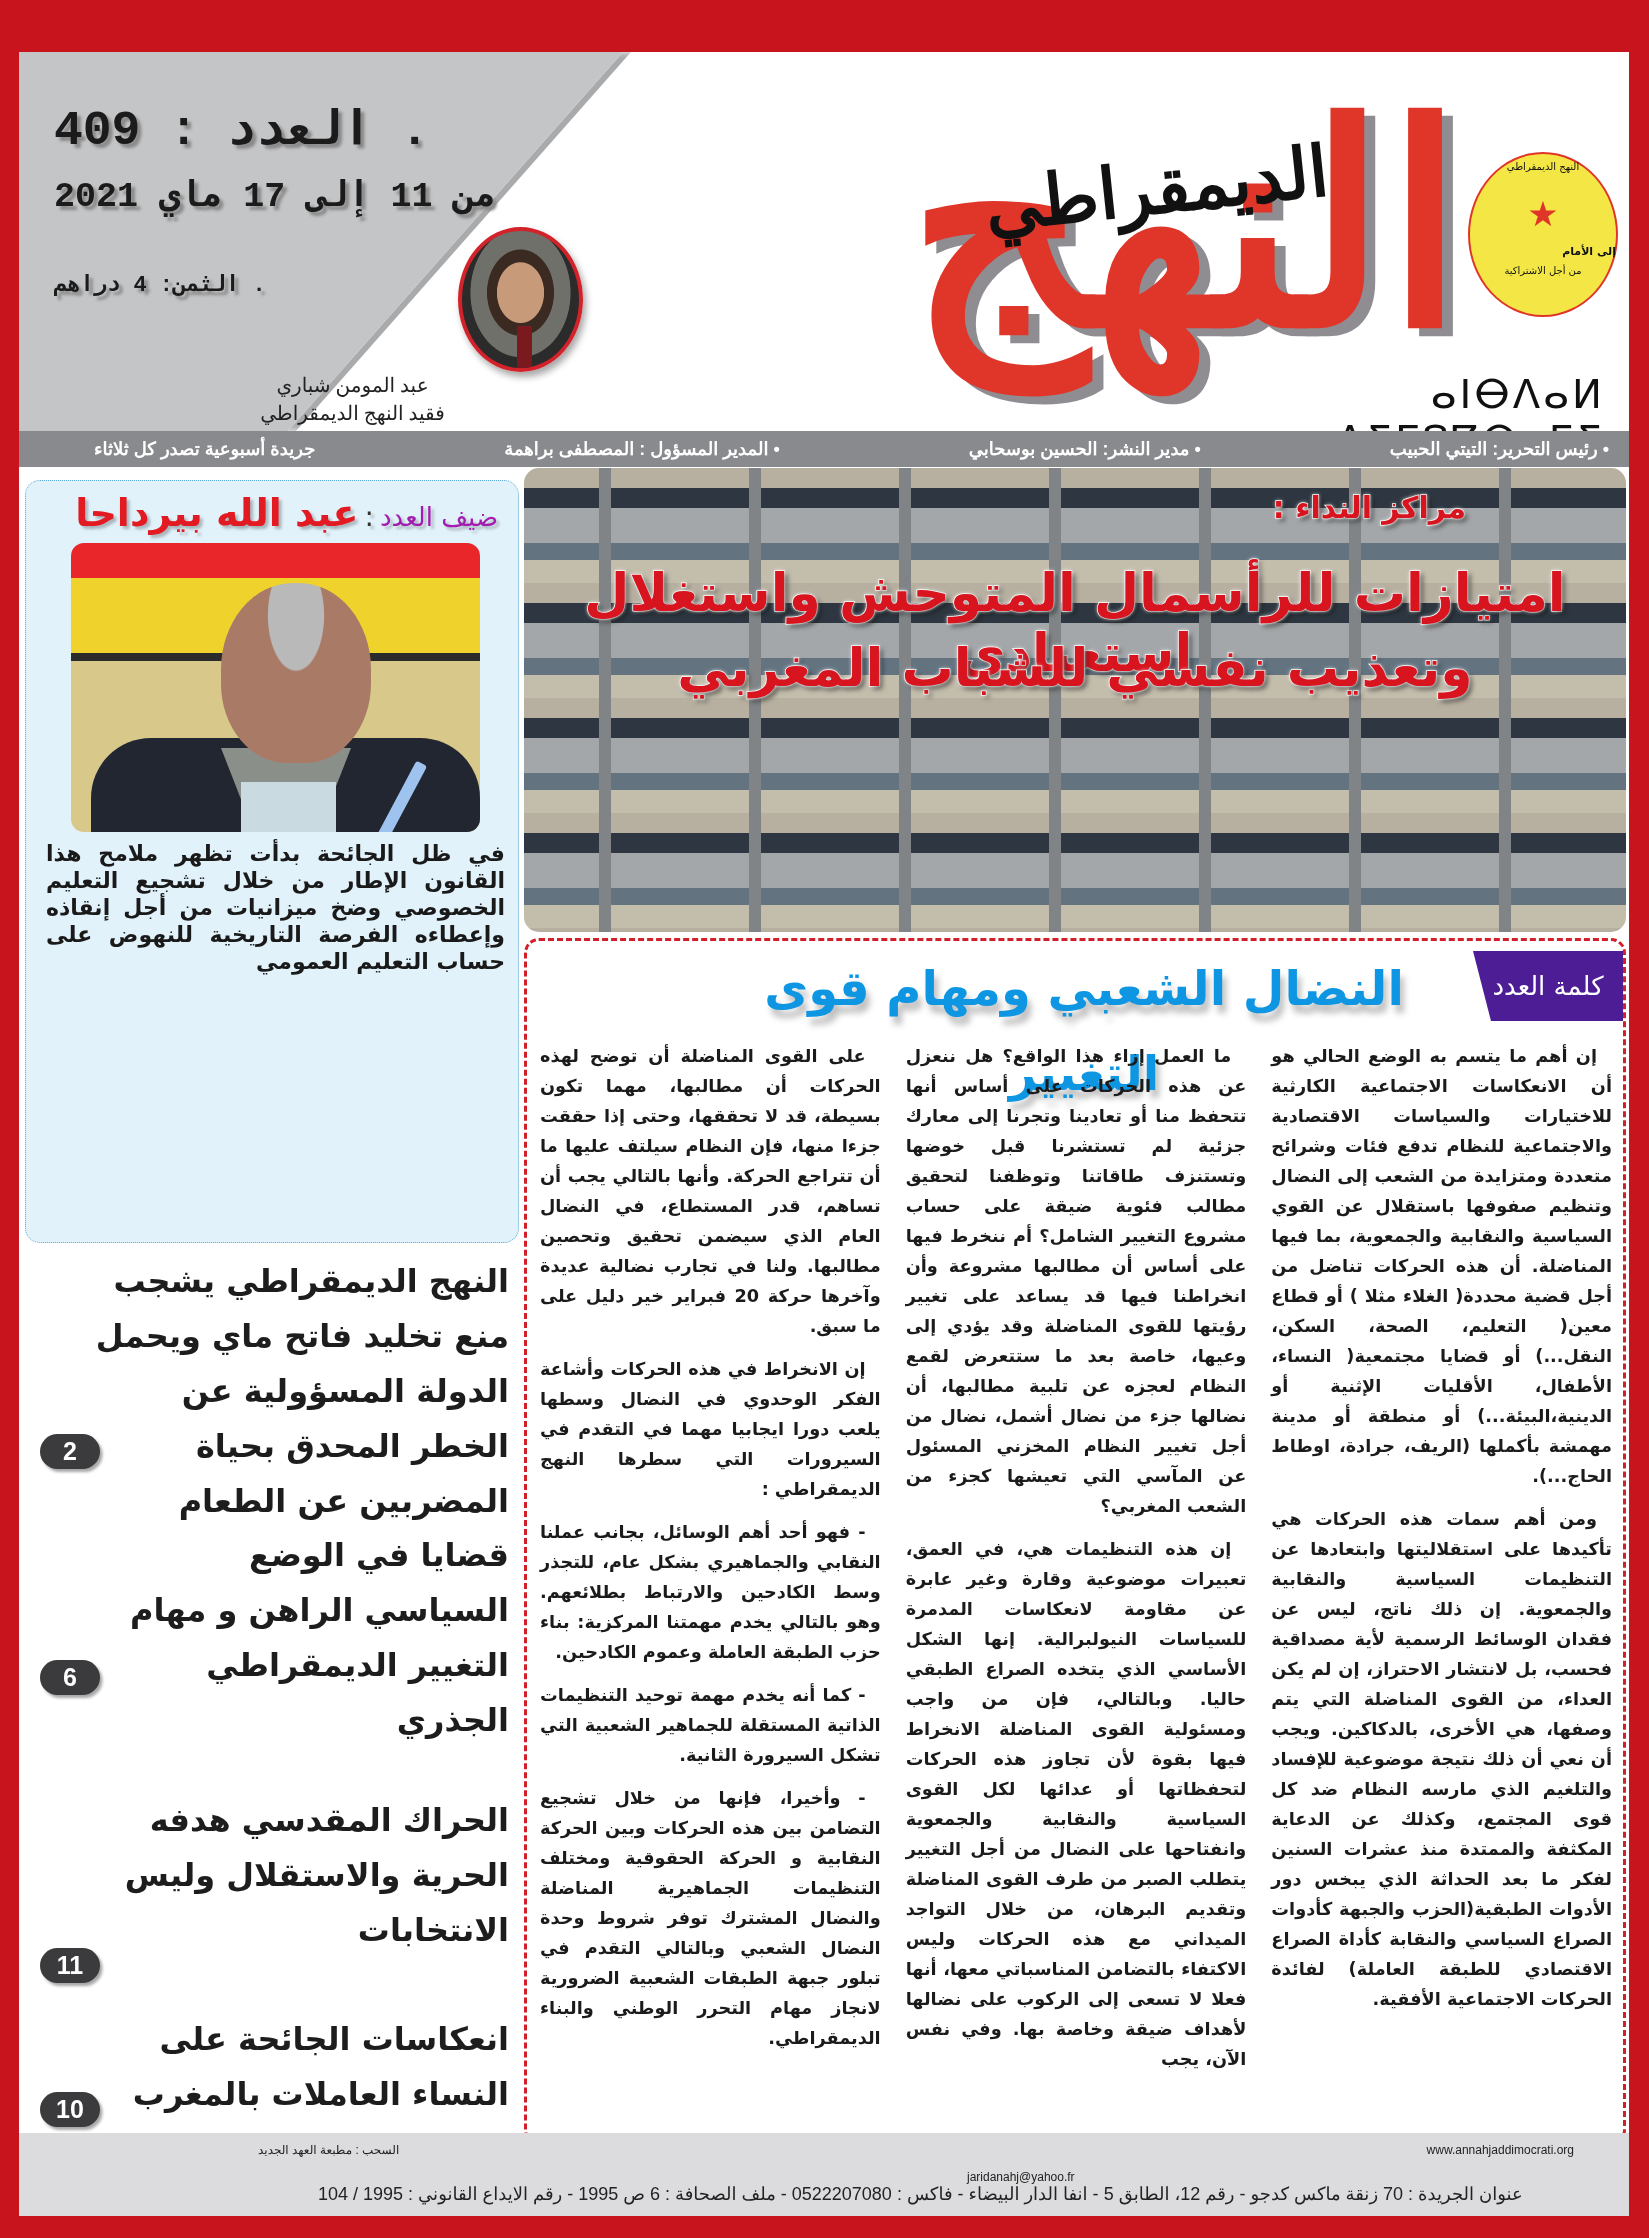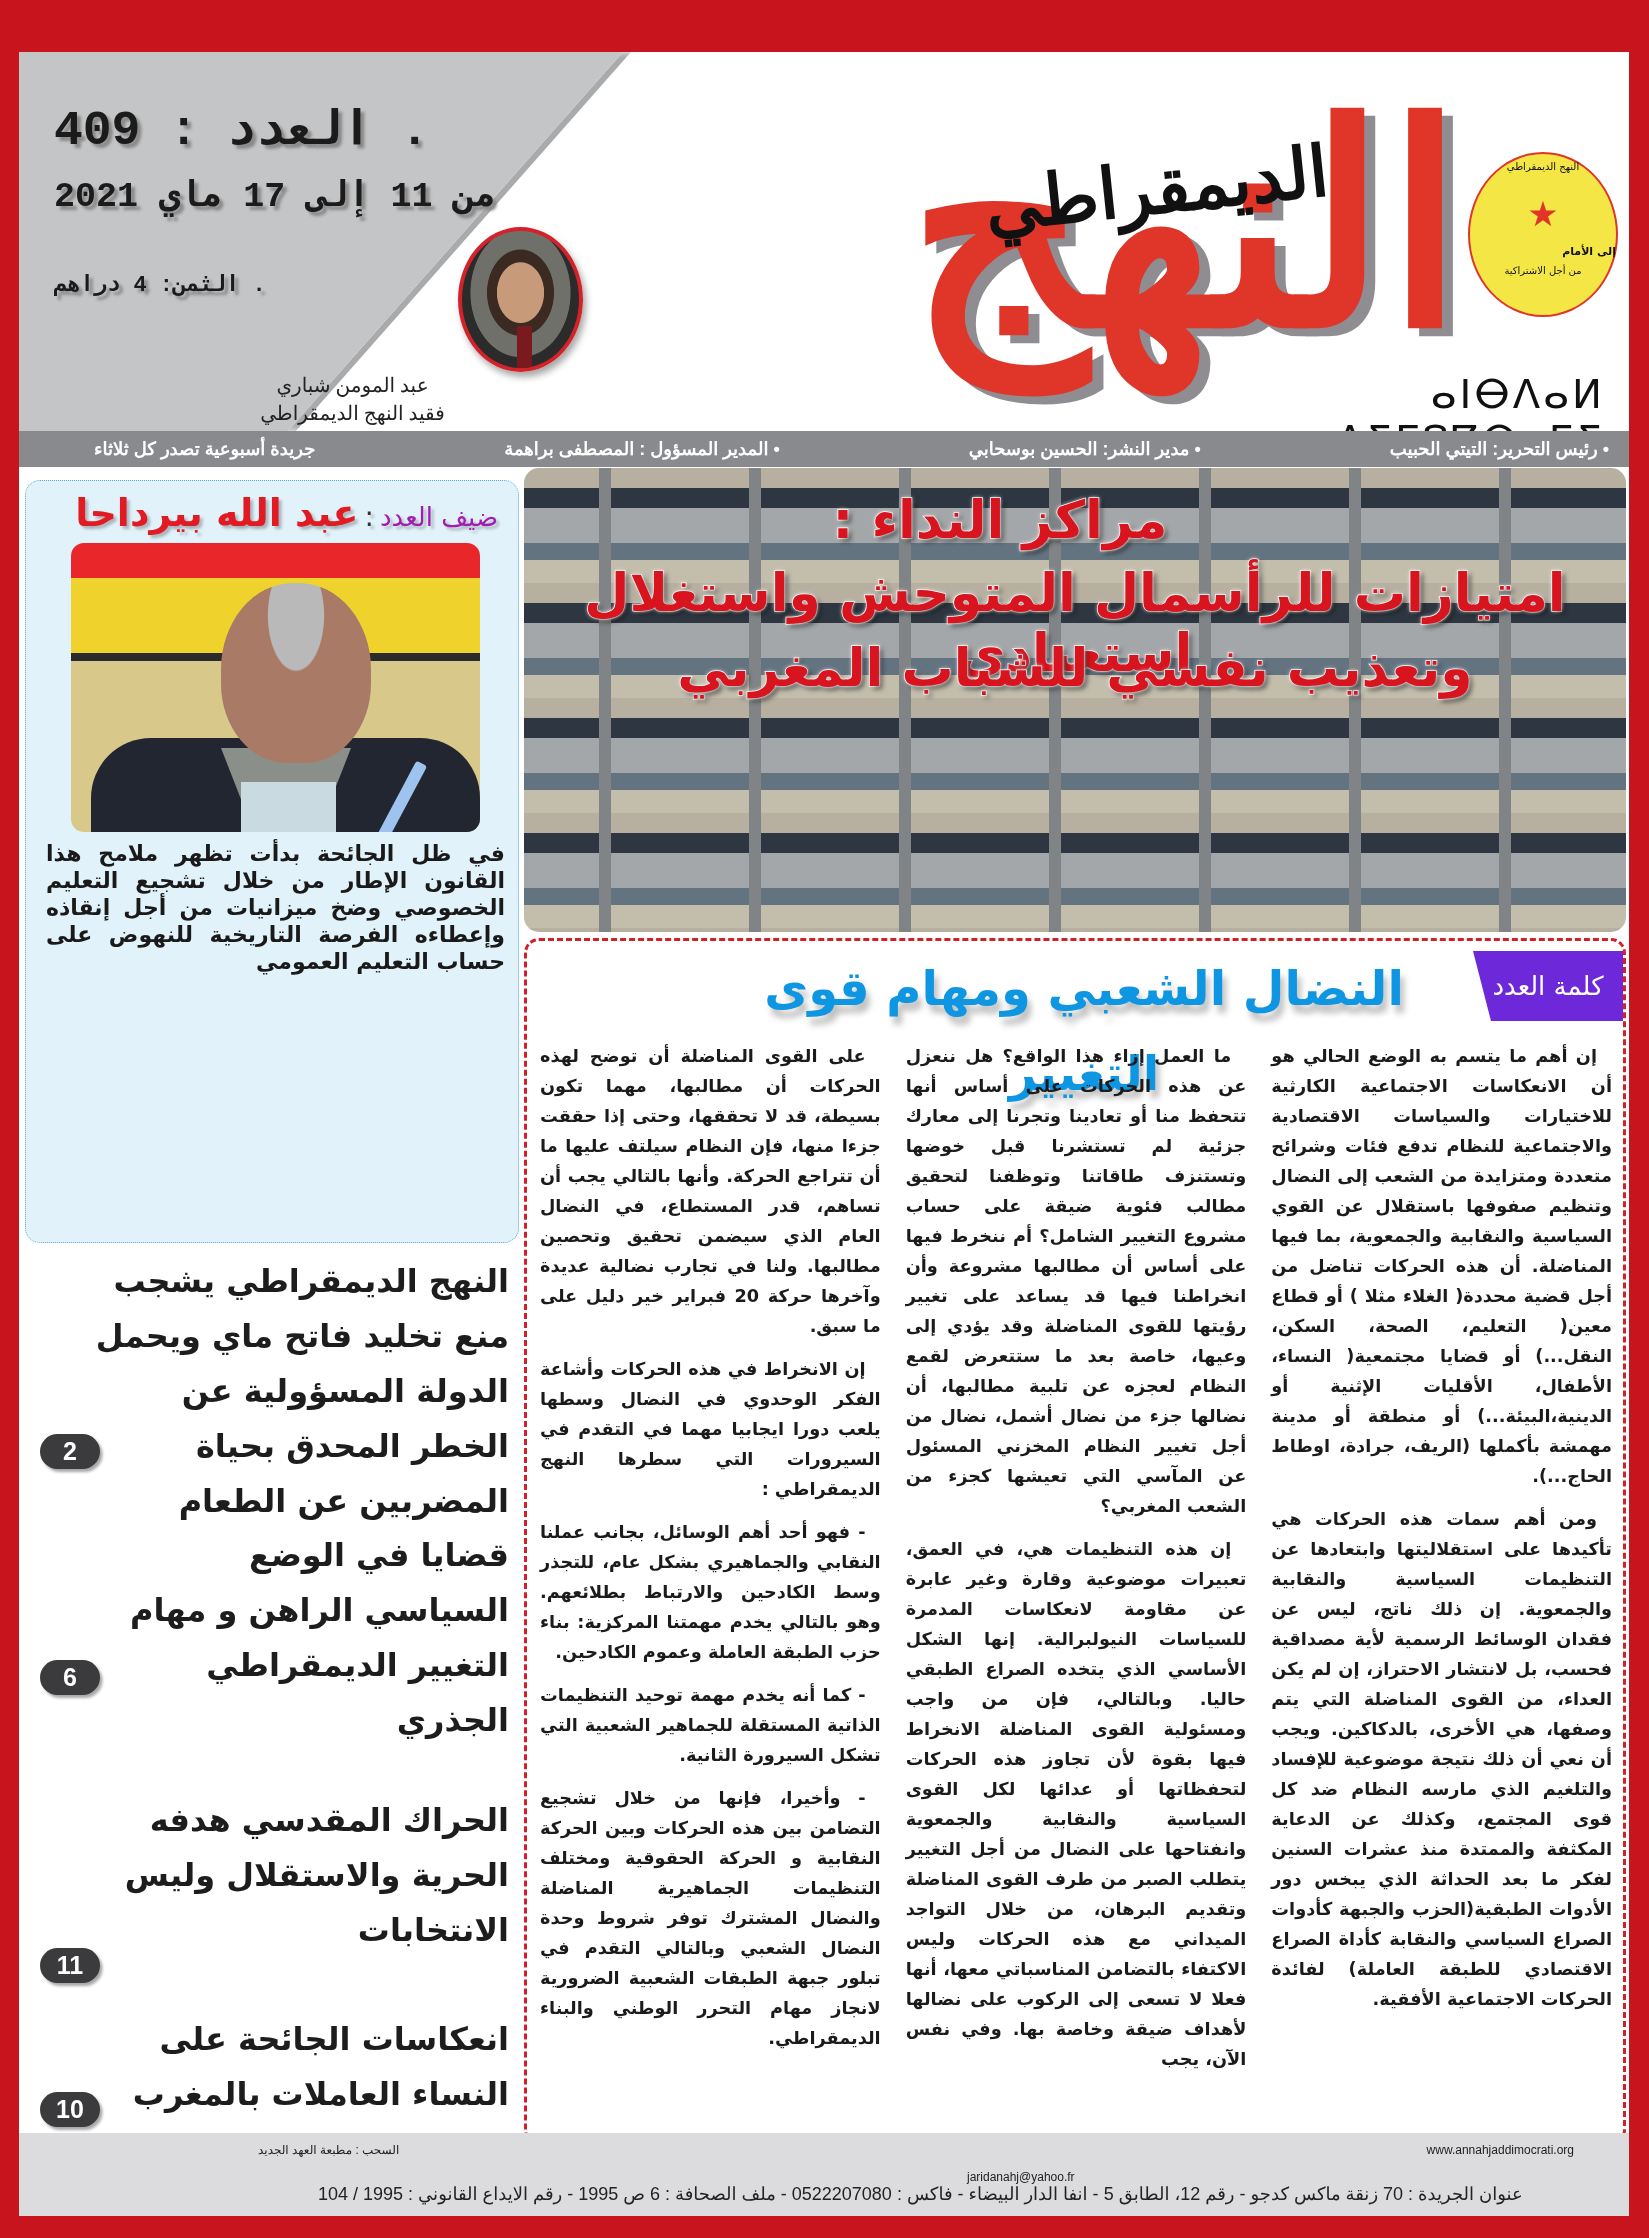--- a/index.html
+++ b/index.html
@@ -106,31 +106,31 @@
     position: absolute; left: 505px; top: 416px; width: 1102px; height: 464px; border-radius: 15px; overflow: hidden;
     background:
       repeating-linear-gradient(90deg, transparent 0 75px, #8d9194 75px 87px, transparent 87px 150px),
       repeating-linear-gradient(180deg, #cbc3b2 0 20px, #2f3a45 20px 40px, #b5b9bb 40px 75px, #6c7e8c 75px 92px, #d9d2bf 92px 115px);
   }
   .banner-overlay { position: absolute; inset: 0; background: rgba(40,40,40,.12); }
   .banner-title { position: absolute; left: 10px; width: 1082px; direction: rtl; text-align: center;
     font-family: "DejaVu Sans", sans-serif; font-weight: bold; color: #d8141f;
     -webkit-text-stroke: 1.5px #ffffff; paint-order: stroke fill;
     text-shadow: 0 0 4px #fff, 3px 3px 5px rgba(0,0,0,.6); }
-  .banner-kicker { top: 22.4px; font-size: 52px; padding-right: 150px; text-align: center; }
+  .banner-kicker { top: 22.4px; font-size: 30px; padding-right: 150px; text-align: right; }
   .banner-line1 { top: 95px; font-size: 52px; }
   .banner-line2 { top: 170px; font-size: 52px; }
 
   
   .editorial {
     position: absolute; left: 505px; top: 886px; width: 1102px; height: 1207px;
     border: 3px solid #d31f2a; border-style: dashed; border-radius: 15px; background: #fff;
   }
   .ed-tag { position: absolute; right: 0; top: 10px; width: 150px; height: 70px;
-    background: #6d28d9; clip-path: polygon(0 0,100% 0,100% 100%,12% 100%);
+    background: #4c1d95; clip-path: polygon(0 0,100% 0,100% 100%,12% 100%);
     color: #fff; font-family: "DejaVu Sans", sans-serif; font-size: 26px; line-height: 70px; text-align: center; direction: rtl;
     box-shadow: 0 7px 7px rgba(0,0,0,.3); }
   .ed-title { position: absolute; right: 165px; top: 5px; width: 748px; direction: rtl; text-align: center;
     font-family: "DejaVu Sans", sans-serif; font-weight: bold; font-size: 48px; color: #0f96e3; line-height: 85px;
     text-shadow: 4px 8px 6px rgba(0,0,0,.25); }
   .ed-cols { position: absolute; left: 13px; top: 100px; width: 1072px; height: 1097px; display: flex; flex-direction: row-reverse; gap: 25px; }
   .ed-col { flex: 1; direction: rtl; text-align: justify; font-family: "DejaVu Sans", sans-serif; font-weight: bold;
     font-size: 17.7px; line-height: 30px; color: #1b1b1b; }
   .ed-col p { margin-bottom: 13px; text-indent: 15px; }
   .footer-bar { position: absolute; left: 19px; top: 2133px; width: 1610px; height: 83px; background: #dcdcde; }

